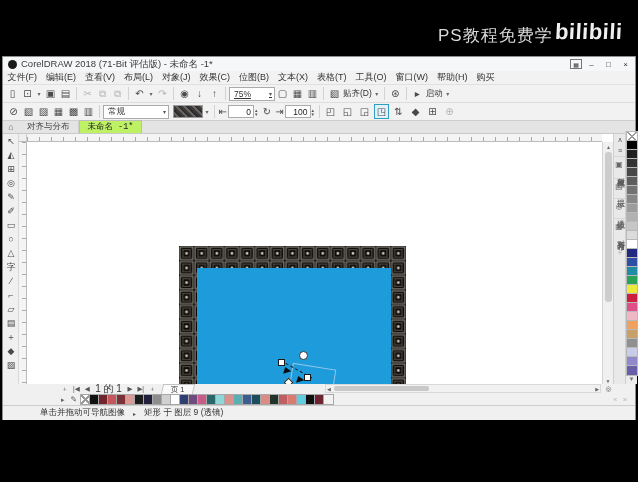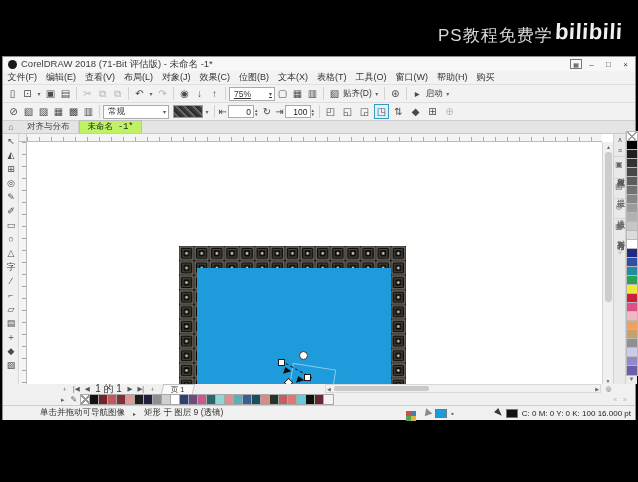--- a/index.html
+++ b/index.html
@@ -417,26 +417,16 @@
           <div class="swatch-h" style="background: rgb(109, 35, 50);"></div>
           <div class="swatch-h" style="background: rgb(242, 242, 242);"></div>
         </span>
       <span class="tail">« »</span>
     </div>
 
     <div class="statusbar">
       <span class="sb-hint">单击并拖动可导航图像</span>
       <span class="sb-caret">▸</span>
       <span>矩形 于 图层 9 (透镜)</span>
-      <span class="sb-right">
-        <span class="mini-palette"></span>
-        <span class="bucket"></span>
-        <span class="sb-swatch" style="background: rgb(29, 155, 219);"></span>
-        <span class="tiny-glyph">▪</span>
-        <span style="width:34px;"></span>
-        <span class="pen-nib"></span>
-        <span class="sb-swatch" style="background: rgb(17, 17, 17);"></span>
-        <span class="sb-outline-text">C: 0 M: 0 Y: 0 K: 100  16.000 pt</span>
-      </span>
     </div>
 
   </div>
 </div>
 
 </body></html>

